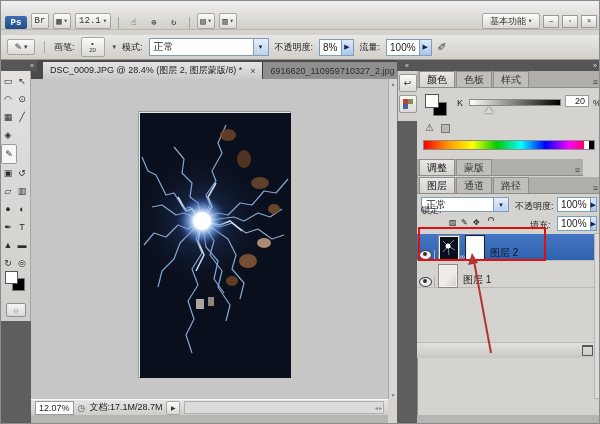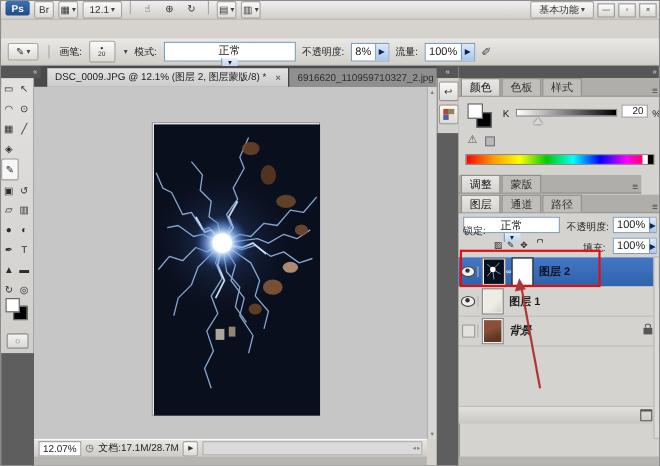--- a/index.html
+++ b/index.html
@@ -1,35 +1,35 @@
 <!DOCTYPE html>
 <html><head>
 <meta charset="utf-8">
 <style>
   html,body{margin:0;padding:0;background:#808080;}
   .stage{position:relative;width:600px;height:424px;background:#d6d3ce;overflow:hidden;
          font-family:"Liberation Sans","DejaVu Sans",sans-serif;font-size:11px;color:#1c1c1c;
          border:1px solid #8c8c8c;box-sizing:border-box;}
   .abs{position:absolute;box-sizing:border-box;}
   
-  .appbar{left:0;top:0;width:600px;height:17px;background:linear-gradient(#efefef,#d2cfc9);
-          display:flex;align-items:flex-start;gap:4px;padding:0 4px;border-bottom:1px solid #b9b6b0;}
+  .appbar{left:0;top:0;width:600px;height:29px;background:linear-gradient(#efefef,#d2cfc9);
+          display:flex;align-items:flex-end;gap:4px;padding:0 4px;border-bottom:1px solid #b9b6b0;font-family:Liberation Mono, monospace;}
   .menubar{left:0;top:17px;width:600px;height:17px;background:#d6d3ce;display:flex;align-items:center;
            padding:0 6px;gap:2px;border-bottom:1px solid #c2bfba;}
   .menu-item{padding:1px 6px;font-size:11px;cursor:default;}
   .optionsbar{left:0;top:34px;width:600px;height:25px;background:linear-gradient(#e9e8e6,#d2cfc9);
               display:flex;align-items:center;gap:6px;padding:0 6px;border-bottom:1px solid #9a9792;}
   .mini-btn{display:inline-flex;align-items:center;justify-content:center;height:14px;min-width:16px;
             border:1px solid #a9a6a0;border-radius:2px;background:linear-gradient(#fbfbfb,#dcdad6);
             font-size:9px;color:#333;}
   .ps-logo{width:22px;height:13px;background:linear-gradient(#3b6fb5,#214d86);color:#fff;
            font-weight:bold;font-size:9px;display:flex;align-items:center;justify-content:center;border-radius:2px;}
   .caret{font-size:7px;color:#444;margin-left:2px;}
   .vsep{width:1px;height:12px;background:#aaa7a2;margin:0 3px;}
-  .combo{display:flex;align-items:center;background:#fff;border:1px solid #7f9db9;height:16px;flex-direction:column;}
+  .combo{display:flex;align-items:center;background:#fff;border:1px solid #7f9db9;height:16px;}
   .combo .val{padding:0 4px;font-size:10px;flex:1;}
   .combo .dd{width:14px;height:100%;background:linear-gradient(#e6eefb,#bcd2ee);border-left:1px solid #7f9db9;
              display:flex;align-items:center;justify-content:center;font-size:7px;color:#123;}
   .spinbox{display:flex;align-items:center;background:#fff;border:1px solid #7f9db9;height:15px;}
   .spinbox .val{padding:0 3px;font-size:10px;}
   .spinbox .sp{width:11px;height:100%;background:linear-gradient(#dce9fb,#aac6ea);border-left:1px solid #7f9db9;
                display:flex;align-items:center;justify-content:center;font-size:7px;color:#125;}
   
   .tabstrip{left:0;top:59px;width:600px;height:19px;background:#4a4a4a;display:flex;align-items:flex-end;}
   .doc-tab{height:17px;display:flex;align-items:center;padding:0 7px;font-size:9px;white-space:nowrap;}
@@ -68,21 +68,21 @@
   .ptabs{display:flex;align-items:flex-end;height:16px;background:#b0aeaa;border-bottom:1px solid #8f8c87;padding-left:2px;}
   .ptab{height:15px;display:flex;align-items:center;padding:0 7px;font-size:10px;background:#c0beba;color:#333;
         border:1px solid #918e89;border-bottom:none;margin-right:1px;}
   .ptab.active{background:linear-gradient(#e8e7e5,#d5d3cf);color:#111;}
   .pmenu{margin-left:auto;margin-right:3px;font-size:9px;color:#444;}
   .panel-body{background:#d5d3cf;}
   .label9{font-size:9px;color:#222;}
   .eye{width:11px;height:8px;border:1px solid #444;border-radius:50%;position:relative;background:#eee;}
   .eye::after{content:"";position:absolute;left:3px;top:1px;width:4px;height:4px;border-radius:50%;background:#333;}
   .eyebox{width:17px;display:flex;align-items:center;justify-content:center;border-right:1px solid #b5b3af;}
-  .layer-row{display:flex;align-items:center;height:26px;border-bottom:1px solid #bdbbb7;background:#d5d3cf;position:relative;font-weight:bold;}
+  .layer-row{display:flex;align-items:flex-end;height:26px;border-bottom:1px solid #bdbbb7;background:#d5d3cf;position:relative;}
   .layer-row.sel{background:linear-gradient(#4377c5,#2f62ad);color:#0b1326;}
   .thumb{border:1px solid #f2f2f2;outline:1px solid #8a8a8a;}
   .lname{margin-left:6px;font-size:10px;}
   .locki{width:8px;height:6px;background:#565656;position:relative;margin-left:auto;margin-right:8px;}
   .locki::before{content:"";position:absolute;top:-4px;left:1px;width:4px;height:3px;border:1px solid #565656;border-bottom:none;border-radius:3px 3px 0 0;}
   .trash{width:9px;height:8px;border:1px solid #555;border-top:2px solid #555;border-radius:0 0 1px 1px;}
   .red-rect{border:2px solid #e01010;background:transparent;pointer-events:none;}
   .wbtn{width:14px;height:11px;border:1px solid #9a9a9a;background:linear-gradient(#fdfdfd,#d9d7d3);
         font-size:7px;display:flex;align-items:center;justify-content:center;color:#333;}
 </style>
@@ -161,21 +161,21 @@
       <span class="sp">▶</span>
     </div>
     <span style="font-size:11px;color:#444;">✐</span>
   </div>
 
   <div class="abs tabstrip">
     <div style="width:30px;height:11px;background:#565656;color:#ddd;font-size:7px;display:flex;align-items:center;justify-content:flex-end;padding:0 3px;align-self:flex-start;">
         <span>«</span>
       </div>
     <div class="doc-tab active" style="margin-left:6px;">
-      <span>DSC_0009.JPG @ 12.1% (图层 2, 图层蒙版/8) *</span>
+      <span>DSC_0009.JPG @ 28.4% (图层 2, 图层蒙版/8) *</span>
       <span class="tab-close">×</span>
     </div>
     <div class="doc-tab inactive">
       <span>6916620_110959710327_2.jpg</span>
       <span class="tab-close">×</span>
     </div>
   </div>
 
   <div class="abs toolcol">
     <div class="tool">▭</div>
@@ -386,28 +386,20 @@
       <div class="thumb" style="width:16px;height:22px;background:#ffffff;outline:1px solid #222;"></div>
       <span class="lname">图层 2</span>
     </div>
     <div class="layer-row">
       <div class="eyebox">
           <span class="eye"></span>
         </div>
       <div class="thumb" style="width:16px;height:20px;margin-left:4px;background:linear-gradient(135deg,#efece6 60%,#d8cfc2 100%);"></div>
       <span class="lname">图层 1</span>
     </div>
-    <div class="layer-row">
-      <div class="eyebox">
-          <span style="width:10px;height:10px;border:1px solid #9a9a9a;background:#e4e2de;"></span>
-        </div>
-      <div class="thumb" style="width:16px;height:20px;margin-left:4px;background:linear-gradient(160deg,#8a4f36 40%,#5d3522 80%);"></div>
-      <span class="lname" style="font-style:italic;">背景</span>
-      <span class="locki"></span>
-    </div>
     <div style="height:54px;background:#d5d3cf;border-bottom:1px solid #bdbbb7;"></div>
     <div style="height:15px;background:linear-gradient(#e2e1df,#c9c7c3);display:flex;align-items:center;justify-content:flex-end;padding:0 8px;">
       <span class="trash"></span>
     </div>
   </div>
 
   <div class="abs" style="left:593px;top:232px;width:7px;height:166px;background:#dddbd7;border:1px solid #b5b3af;"></div>
   <div class="abs" style="left:416px;top:414px;width:184px;height:10px;background:#b7b5b1;"></div>
 
   <div class="abs red-rect" style="left:417px;top:226px;width:128px;height:34px;z-index:50;"></div>

